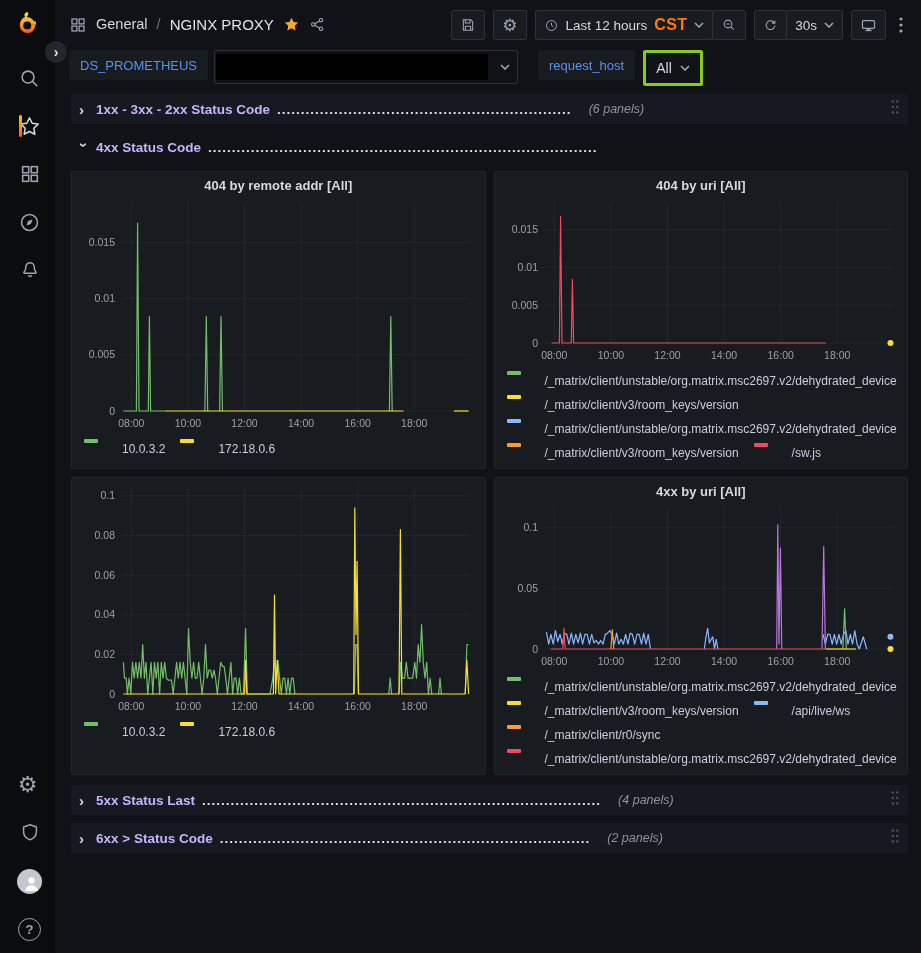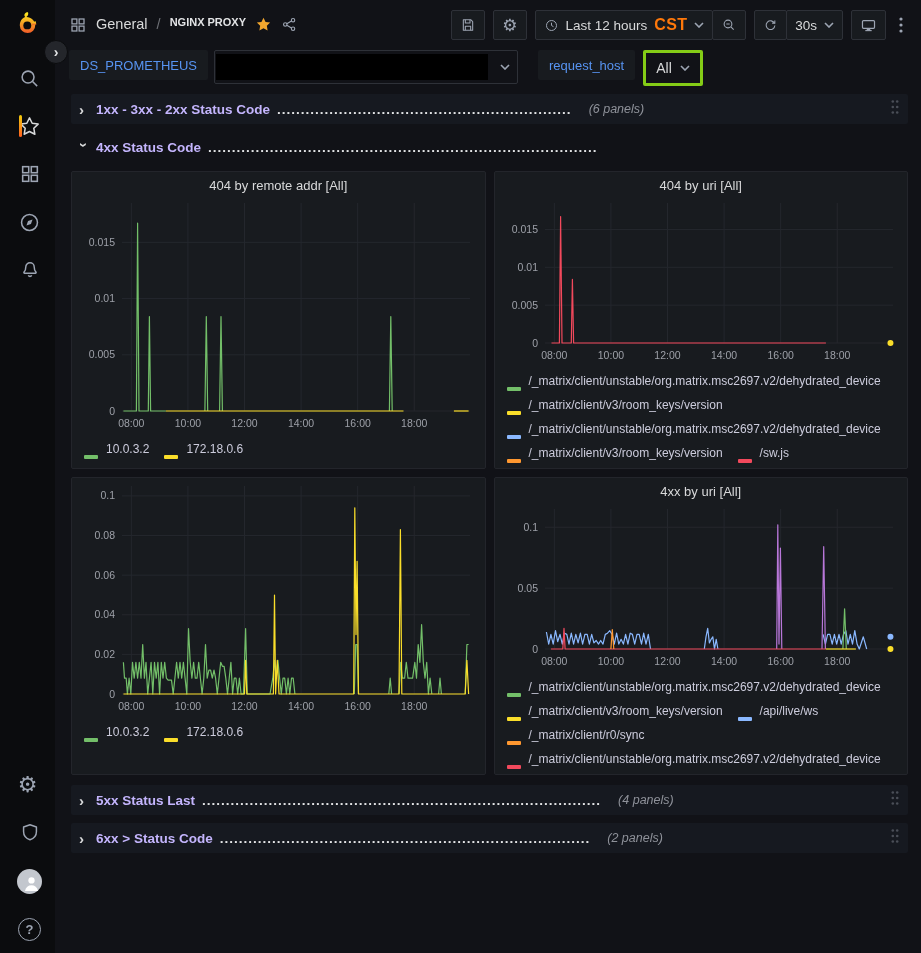--- a/index.html
+++ b/index.html
@@ -14,21 +14,21 @@
   .side-spacer{flex:1}
   .avatar{width:25px;height:25px;border-radius:50%;background:#c3c7ce;overflow:hidden;display:flex;align-items:flex-end;justify-content:center;margin-left:4px}
   .q-circle{width:21px;height:21px;border:1.7px solid #9da5b3;border-radius:50%;display:flex;align-items:center;justify-content:center;font-size:13px;font-weight:700;color:#9da5b3;margin-left:4px}
   .expander{position:absolute;left:44px;top:40px;width:22px;height:22px;border-radius:50%;background:#24262b;border:1px solid #0b0c0e;z-index:9;display:flex;align-items:center;justify-content:center;color:#e3e4e6;font-size:14px;font-weight:700;cursor:pointer}
   
   .main{flex:1;display:flex;flex-direction:column;min-width:0}
   .navbar{height:50px;display:flex;align-items:center;padding:0 13px 0 14px;gap:8px}
   .crumbs{display:flex;align-items:flex-start;gap:9px;flex:1;color:#9da5b3}
   .crumb-section{color:#d8d9da;font-size:14.5px}
   .crumb-sep{color:#6e7076;font-size:14.5px}
-  .crumb-title{color:#e3e4e6;font-size:11px;font-weight:700}
+  .crumb-title{color:#e3e4e6;font-size:15px;font-weight:400}
   .tbtn{height:30px;border:1px solid #2e3138;background:#181b1f;border-radius:2px;display:inline-flex;align-items:center;gap:7px;padding:0 8px;color:#9da5b3;font-size:13px;cursor:pointer}
   .tbtn.plain{border:none;background:none;padding:0 5px}
   .group{display:inline-flex}
   .group .tbtn + .tbtn{margin-left:-1px}
   .time-label{color:#d8d9da;font-weight:500;font-size:13.5px}
   .tz{color:#ff780a;font-weight:700;font-size:16px;letter-spacing:.3px}
   .rlabel{color:#d8d9da;font-weight:500;font-size:13.5px}
   .gear-glyph{font-size:17px;line-height:1}
   
   .submenu{height:38px;display:flex;align-items:flex-start;gap:6px;padding:0 14px}
@@ -44,25 +44,25 @@
   .row-header.collapsed{background:#161920}
   .row-chev{color:#d8d9da;font-size:15px;font-weight:700;width:10px}
   .row-chev.open{display:inline-block;transform:rotate(90deg)}
   .row-title{font-weight:700;font-size:13.5px;color:#c4b5fd;white-space:nowrap}
   .row-leader{font-weight:700;font-size:13.5px;color:#e3e4e6;letter-spacing:1px;white-space:nowrap;overflow:hidden}
   .row-count{font-style:italic;color:#8e9199;font-size:12.5px;margin-left:10px;white-space:nowrap}
   .drag{margin-left:auto;flex-shrink:0;cursor:grab}
   .row-4xx{background:none;margin:8px 0 9px}
   .grid2{display:grid;grid-template-columns:1fr 1fr;gap:8px;margin-bottom:10px}
   .panel{background:#181b1f;border:1px solid #23252b;border-radius:2px;height:296px;overflow:hidden;display:flex;flex-direction:column}
-  .panel-title{margin:0;padding:6px 0 2px;text-align:center;font-size:13px;font-weight:400;color:#d8d9da;cursor:pointer}
+  .panel-title{margin:0;padding:6px 0 2px;text-align:center;font-size:13px;font-weight:700;color:#d8d9da;cursor:pointer}
   svg.chart{display:block;margin:0 auto;flex-shrink:0}
   .chart text.tick{fill:#9da0a8;font-size:10.5px;font-family:"Liberation Sans","DejaVu Sans",sans-serif}
   .legend{display:flex;flex-wrap:wrap;column-gap:15px;row-gap:4px;padding:6px 10px 0 12px;font-size:12px;color:#ccccdc;overflow:hidden;line-height:20px}
-  .legend-item{display:flex;align-items:flex-end;gap:8px;white-space:nowrap;cursor:pointer}
+  .legend-item{display:flex;align-items:flex-start;gap:24px;white-space:nowrap;cursor:pointer}
   .swatch{width:14px;height:4px;border-radius:1px;display:inline-block;flex-shrink:0}
 </style>
 </head>
 <body>
 
 <div class="app">
 
   <aside class="sidebar">
     <div class="logo">
       <svg viewBox="0 0 24 24" width="28" height="28">

